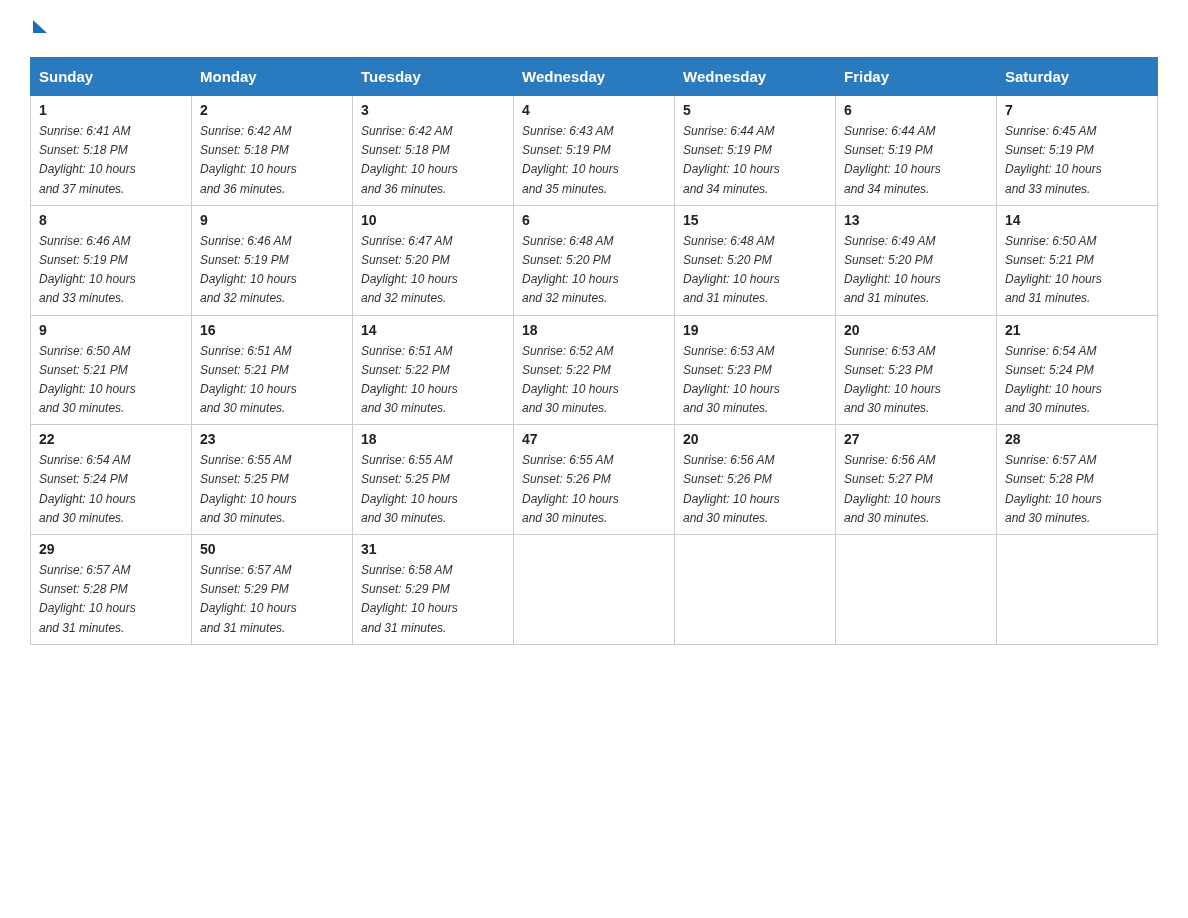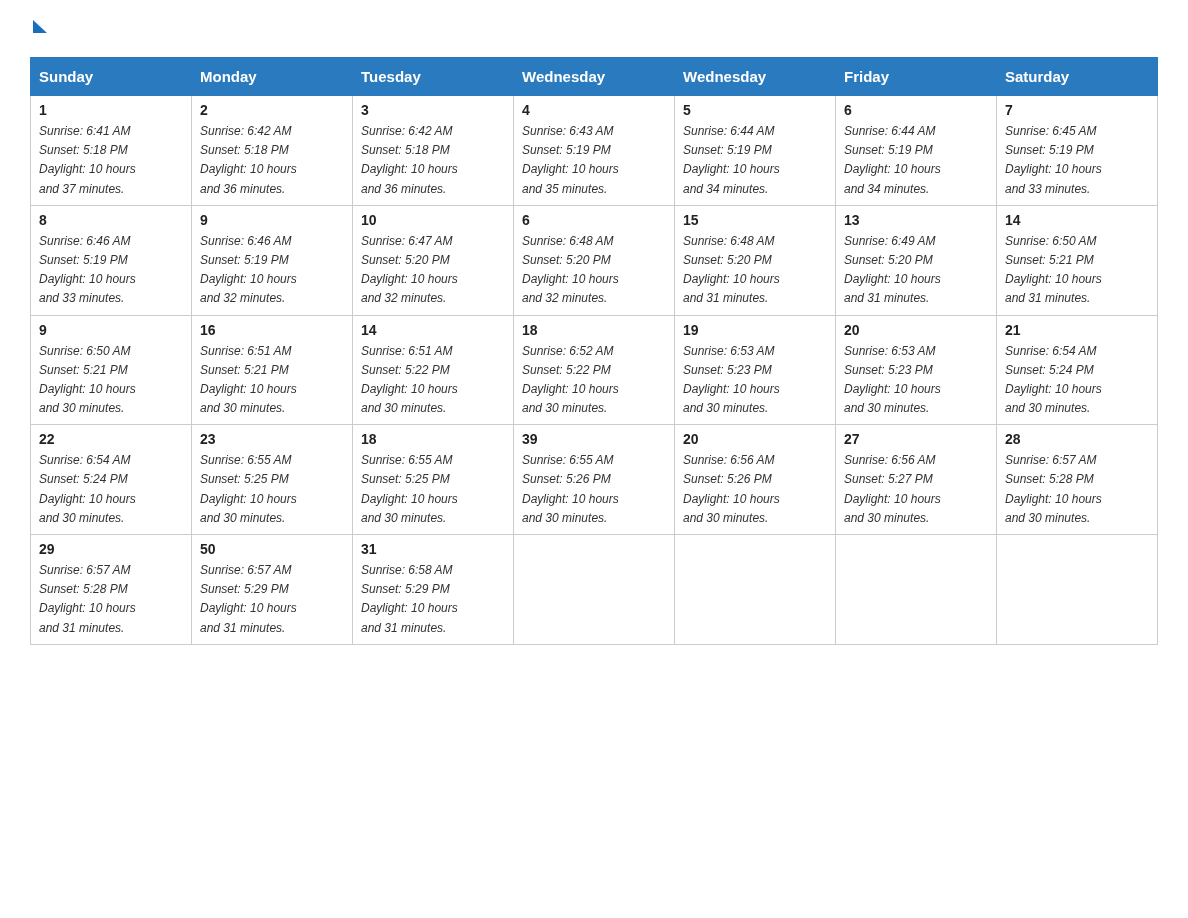--- a/index.html
+++ b/index.html
@@ -153,21 +153,21 @@
         <td><span class="day-number">14</span><span class="day-info">Sunrise: 6:51 AM<br>Sunset: 5:22 PM<br>Daylight: 10 hours<br>and 30 minutes.</span></td>
         <td><span class="day-number">18</span><span class="day-info">Sunrise: 6:52 AM<br>Sunset: 5:22 PM<br>Daylight: 10 hours<br>and 30 minutes.</span></td>
         <td><span class="day-number">19</span><span class="day-info">Sunrise: 6:53 AM<br>Sunset: 5:23 PM<br>Daylight: 10 hours<br>and 30 minutes.</span></td>
         <td><span class="day-number">20</span><span class="day-info">Sunrise: 6:53 AM<br>Sunset: 5:23 PM<br>Daylight: 10 hours<br>and 30 minutes.</span></td>
         <td><span class="day-number">21</span><span class="day-info">Sunrise: 6:54 AM<br>Sunset: 5:24 PM<br>Daylight: 10 hours<br>and 30 minutes.</span></td>
       </tr>
       <tr>
         <td><span class="day-number">22</span><span class="day-info">Sunrise: 6:54 AM<br>Sunset: 5:24 PM<br>Daylight: 10 hours<br>and 30 minutes.</span></td>
         <td><span class="day-number">23</span><span class="day-info">Sunrise: 6:55 AM<br>Sunset: 5:25 PM<br>Daylight: 10 hours<br>and 30 minutes.</span></td>
         <td><span class="day-number">18</span><span class="day-info">Sunrise: 6:55 AM<br>Sunset: 5:25 PM<br>Daylight: 10 hours<br>and 30 minutes.</span></td>
-        <td><span class="day-number">39</span><span class="day-info">Sunrise: 6:55 AM<br>Sunset: 5:26 PM<br>Daylight: 10 hours<br>and 30 minutes.</span></td>
+        <td><span class="day-number">47</span><span class="day-info">Sunrise: 6:55 AM<br>Sunset: 5:26 PM<br>Daylight: 10 hours<br>and 30 minutes.</span></td>
         <td><span class="day-number">20</span><span class="day-info">Sunrise: 6:56 AM<br>Sunset: 5:26 PM<br>Daylight: 10 hours<br>and 30 minutes.</span></td>
         <td><span class="day-number">27</span><span class="day-info">Sunrise: 6:56 AM<br>Sunset: 5:27 PM<br>Daylight: 10 hours<br>and 30 minutes.</span></td>
         <td><span class="day-number">28</span><span class="day-info">Sunrise: 6:57 AM<br>Sunset: 5:28 PM<br>Daylight: 10 hours<br>and 30 minutes.</span></td>
       </tr>
       <tr>
         <td><span class="day-number">29</span><span class="day-info">Sunrise: 6:57 AM<br>Sunset: 5:28 PM<br>Daylight: 10 hours<br>and 31 minutes.</span></td>
         <td><span class="day-number">50</span><span class="day-info">Sunrise: 6:57 AM<br>Sunset: 5:29 PM<br>Daylight: 10 hours<br>and 31 minutes.</span></td>
         <td><span class="day-number">31</span><span class="day-info">Sunrise: 6:58 AM<br>Sunset: 5:29 PM<br>Daylight: 10 hours<br>and 31 minutes.</span></td>
         <td class="empty-cell"></td>
         <td class="empty-cell"></td>

